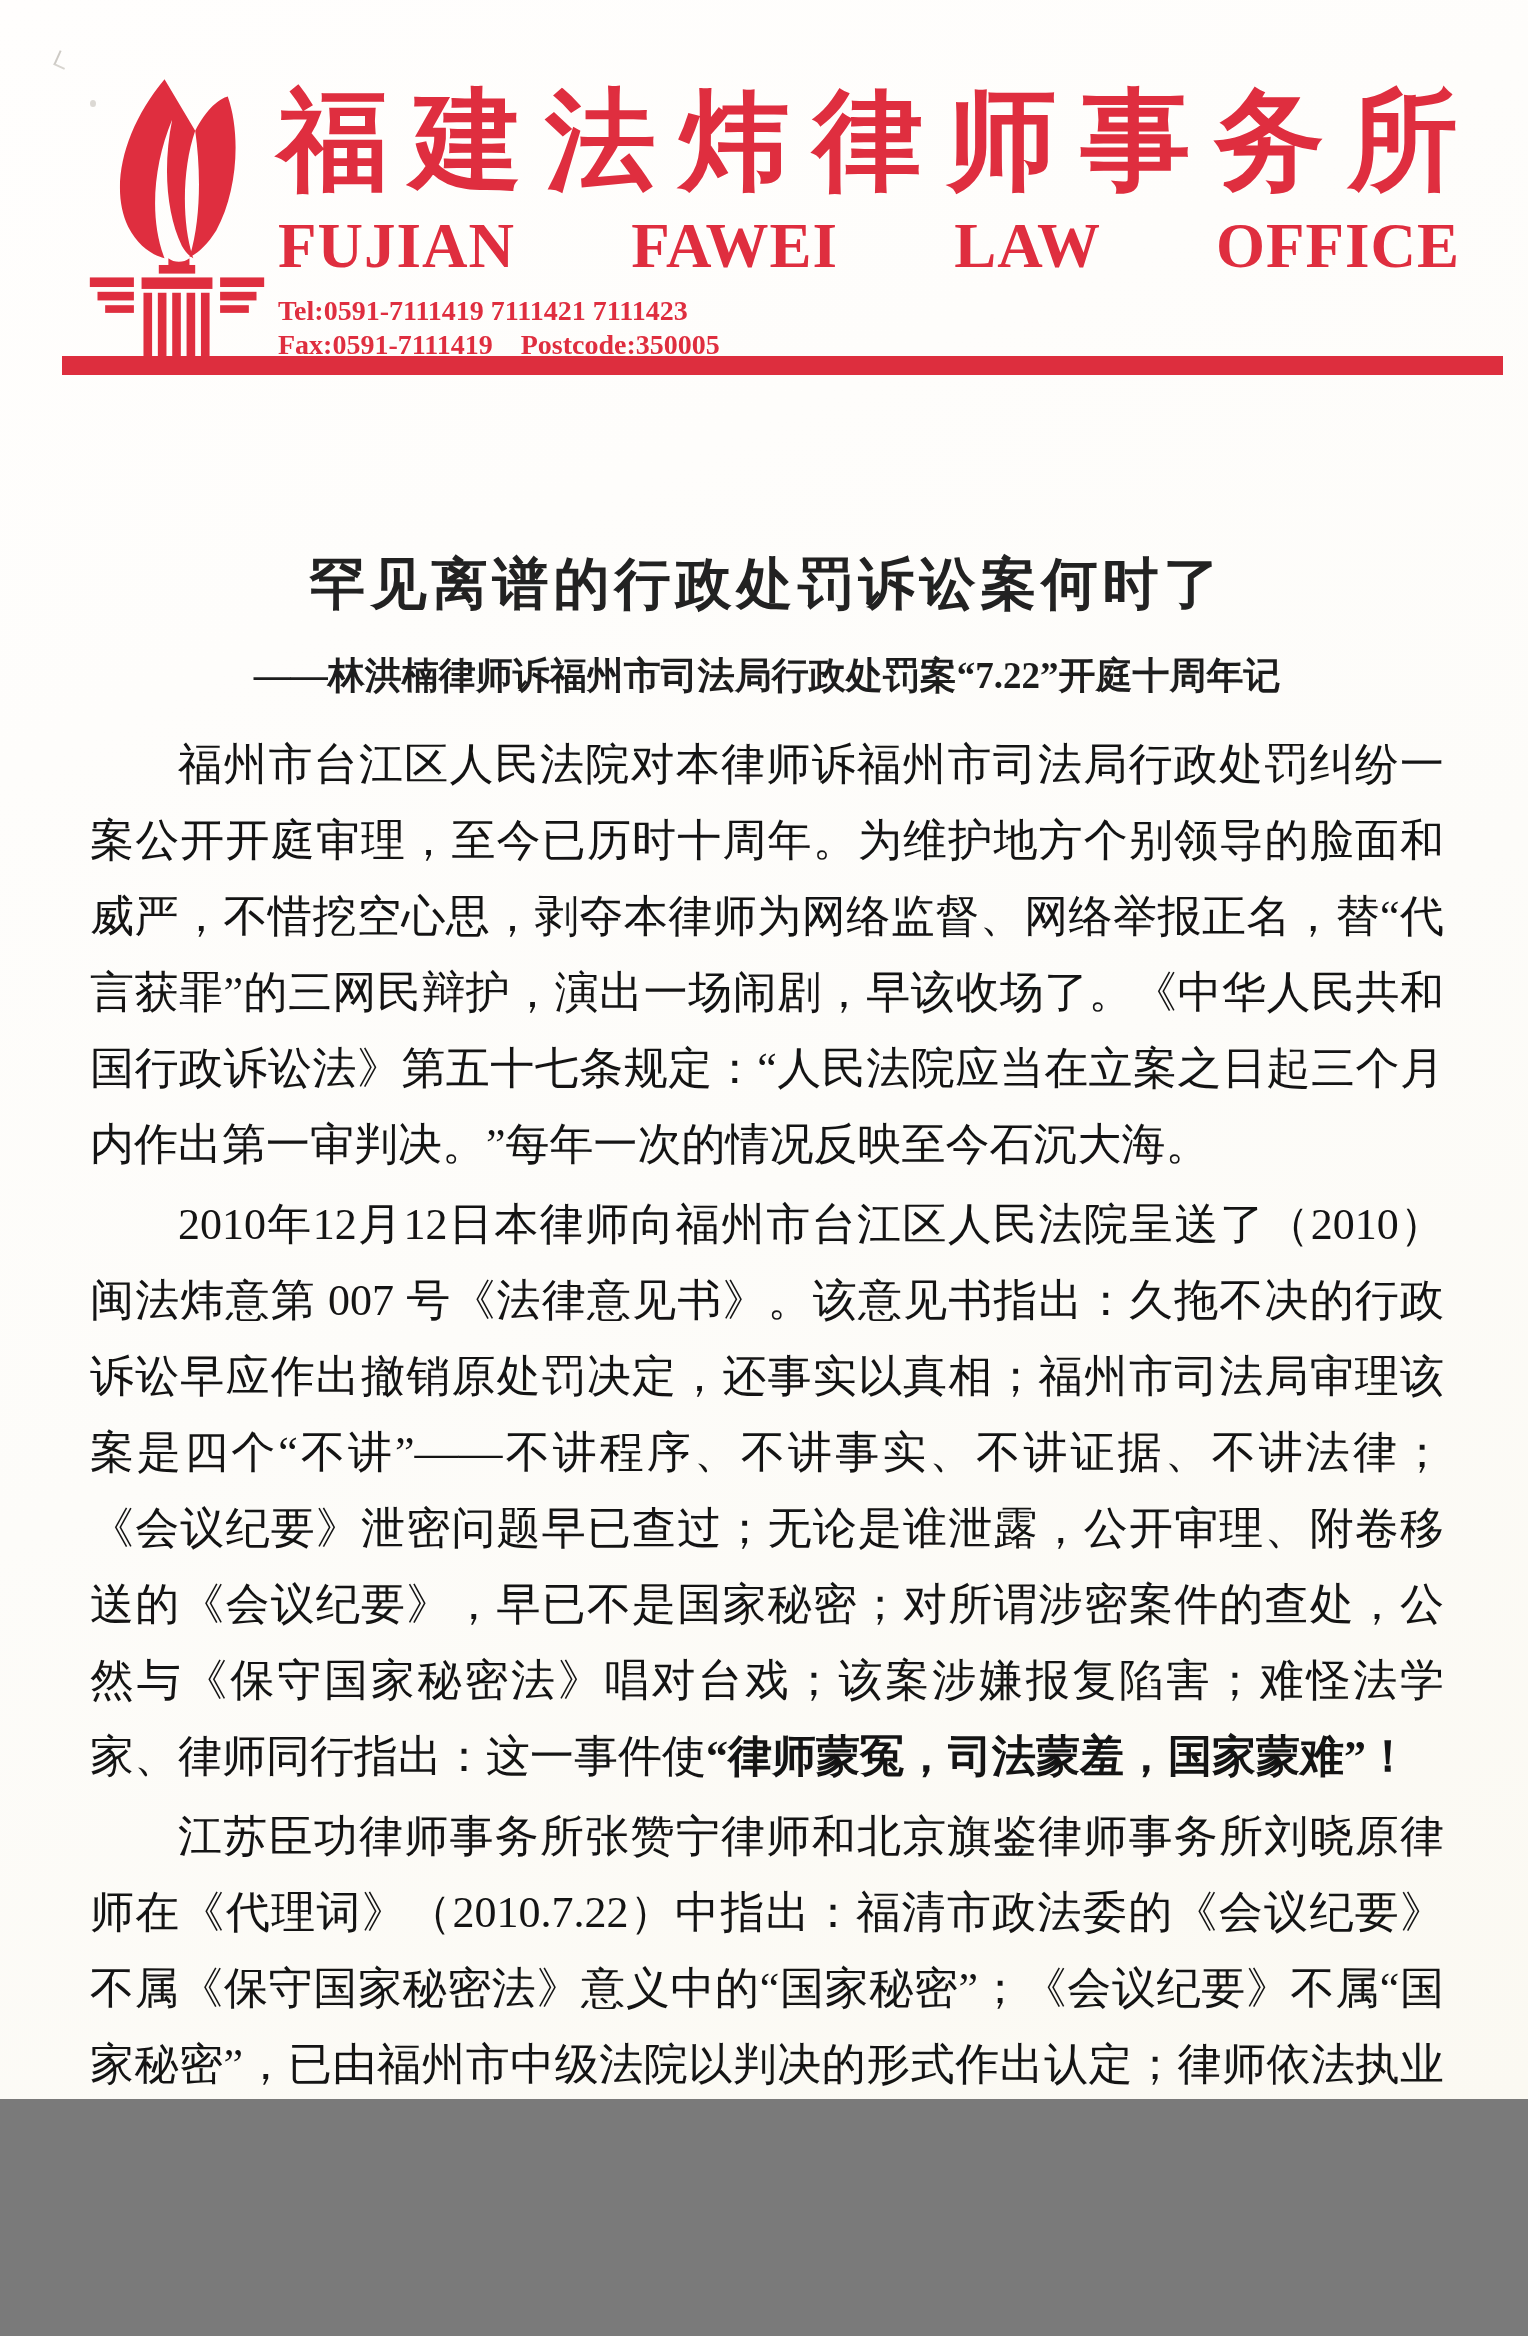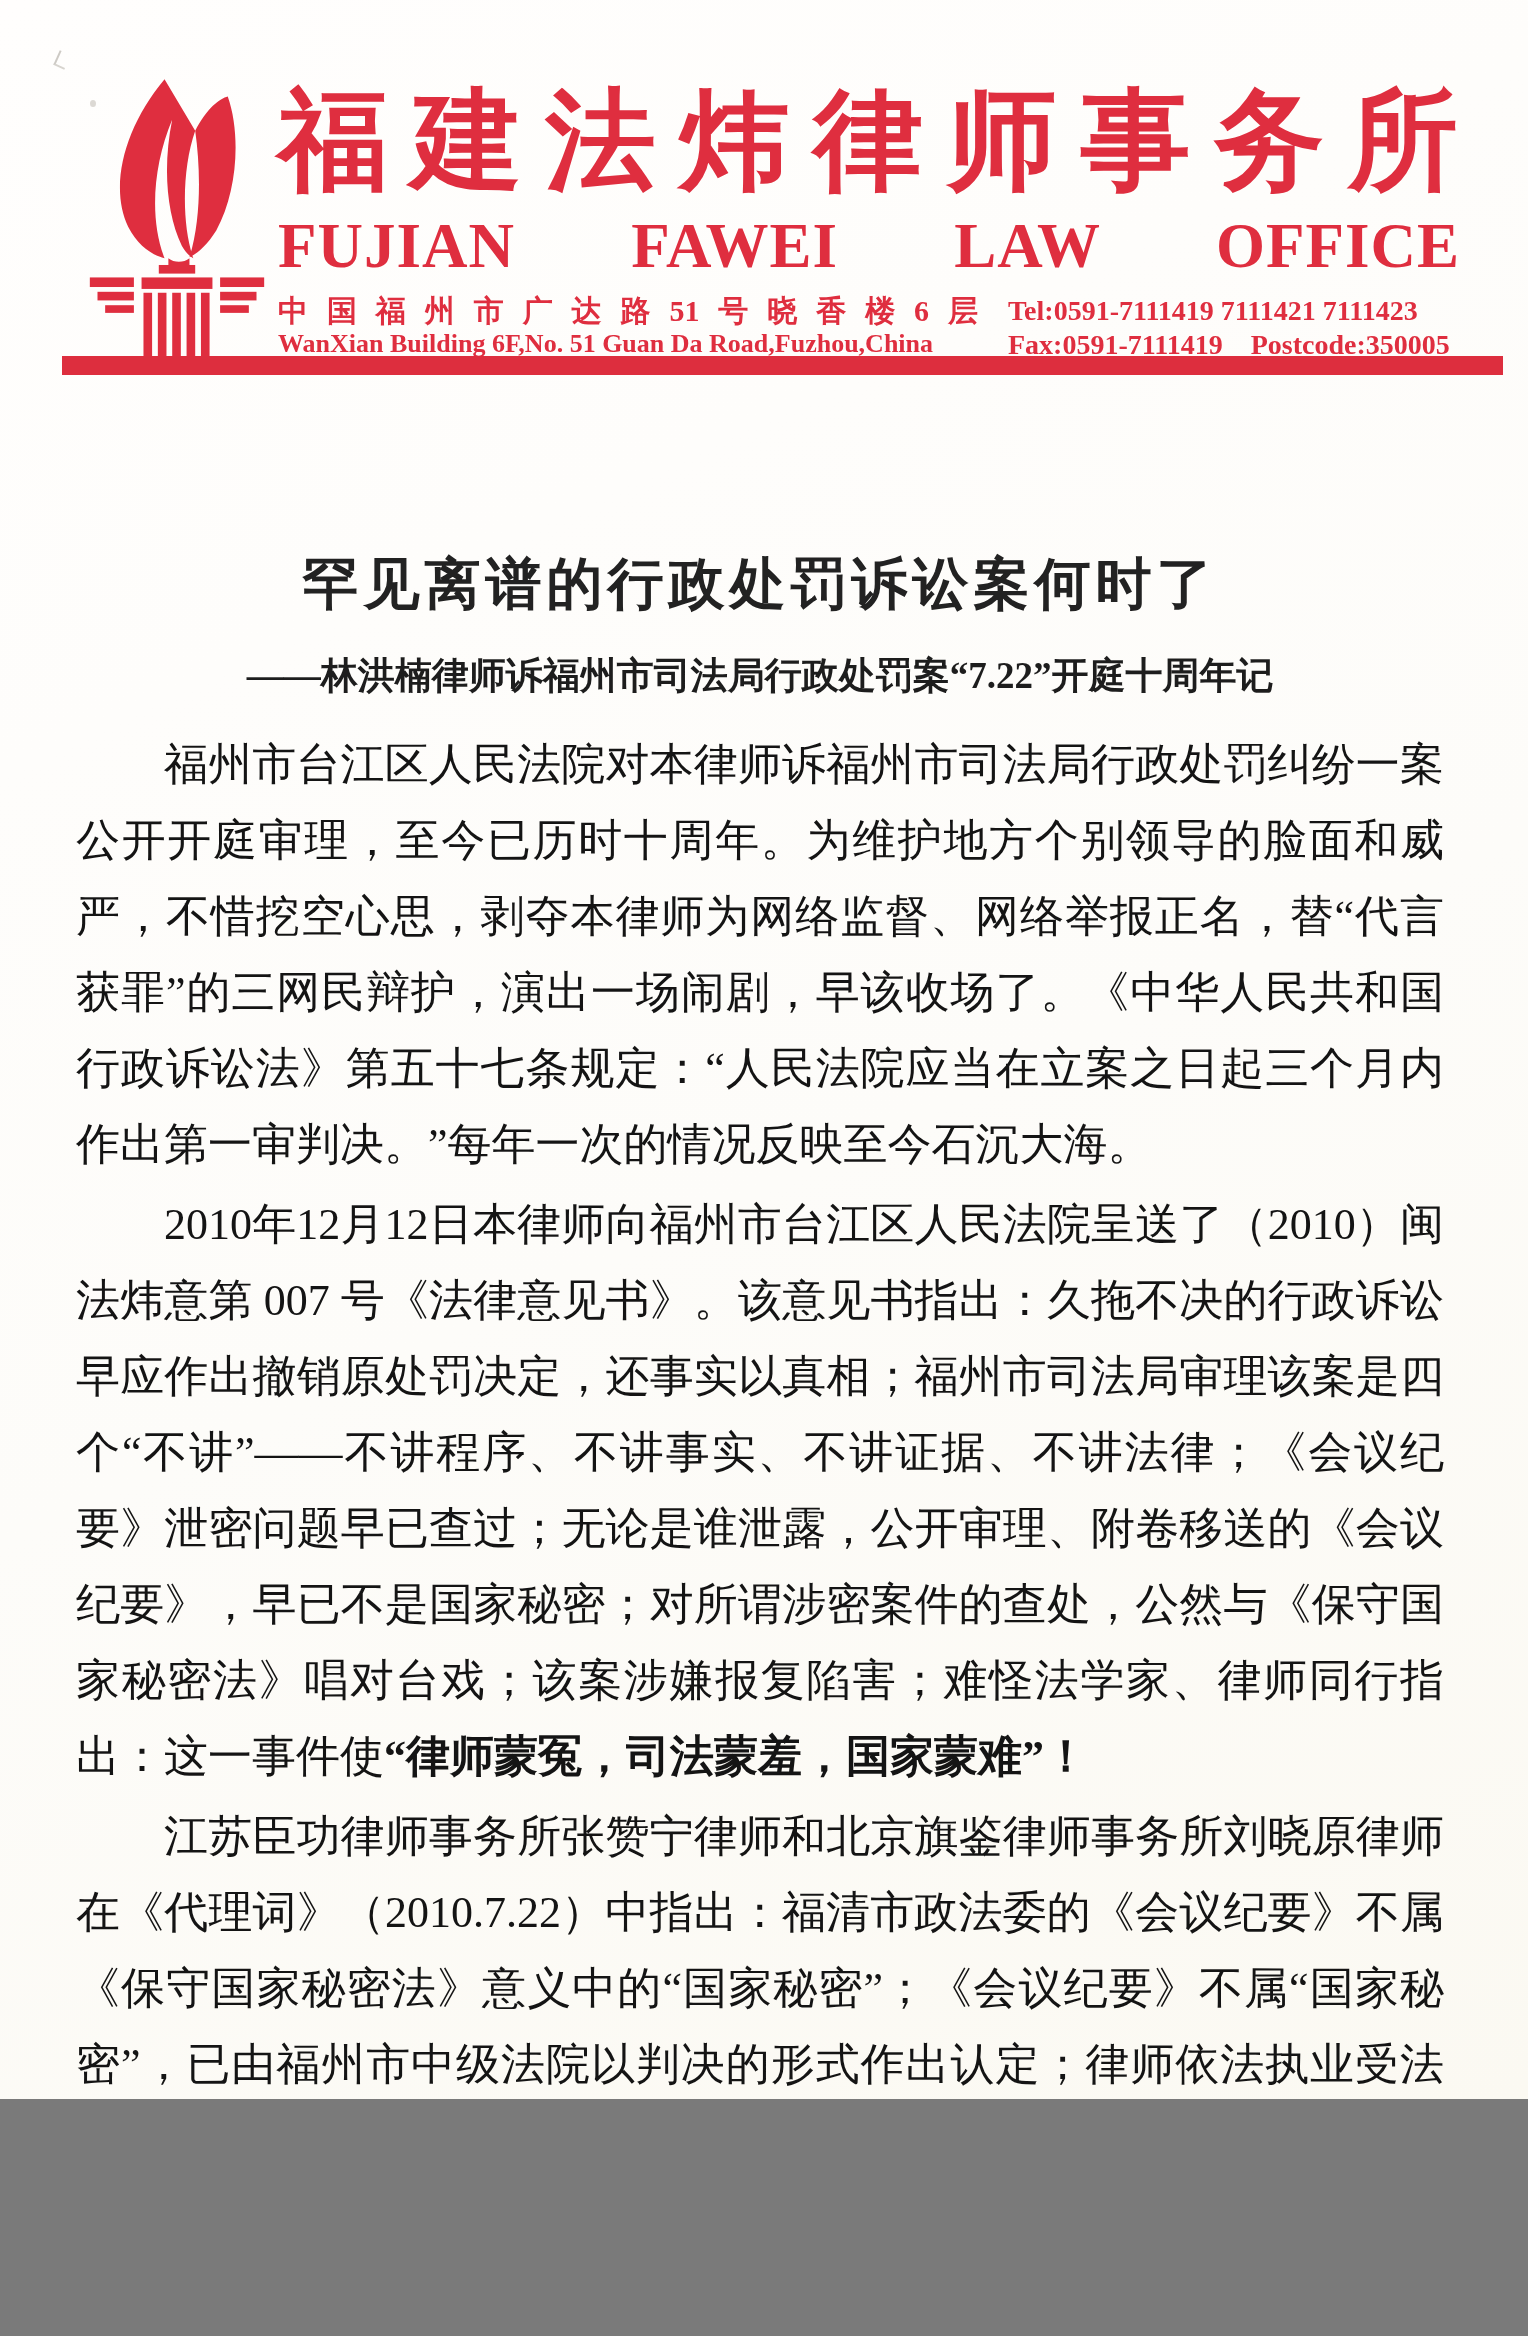--- a/index.html
+++ b/index.html
@@ -35,21 +35,21 @@
   .lh-bottom { display:flex; justify-content:space-between; margin-top:16px; align-items:flex-start; }
   .addr { width:700px; }
   .addr-zh { color:#df2e3f; font-size:30px; font-weight:bold; line-height:1.1;
              text-align:justify; text-align-last:justify; }
   .addr-en { color:#df2e3f; font-size:26px; font-weight:bold; line-height:1.15; margin-top:2px; letter-spacing:0px; }
   .contact { width:452px; }
   .contact div { color:#df2e3f; font-size:28px; font-weight:bold; line-height:1.22; }
   .red-bar { position:absolute; left:62px; right:25px; top:356px; height:19px; background:#dd2e3e; }
 
   
-  .article { position:absolute; left:72px; right:80px; top:552px; }
+  .article { position:absolute; left:86px; right:80px; top:552px; }
   .article h1 {
     margin:0 0 38px 0; text-align:center; font-size:56px; font-weight:bold;
     color:#222; letter-spacing:5px; line-height:1.15;
   }
   .article h2 {
     margin:17px 0 28px 0; text-align:center; font-size:37px; font-weight:bold;
     color:#1d1d1d; white-space:nowrap; letter-spacing:0px; line-height:1.2;
   }
   .article p {
     margin:4px; font-size:44px; line-height:76px; color:#141414;
@@ -108,24 +108,20 @@
         <rect x="105" y="227" width="9" height="73"></rect>
         <rect x="120" y="227" width="9" height="73"></rect>
       </g>
     </svg>
   </div>
 
   <div class="lh-block">
     <div class="firm-zh">福建法炜律师事务所</div>
     <div class="firm-en">FUJIAN FAWEI LAW OFFICE</div>
     <div class="lh-bottom">
-      <div class="addr">
-        <div class="addr-zh">中国福州市广达路51号晓香楼6层</div>
-        <div class="addr-en">WanXian Building 6F,No. 51 Guan Da Road,Fuzhou,China</div>
-      </div>
       <div class="contact">
         <div>Tel:0591-7111419 7111421 7111423</div>
         <div>Fax:0591-7111419　Postcode:350005</div>
       </div>
     </div>
   </div>
 
   <div class="red-bar"></div>
 
   <div class="article">

